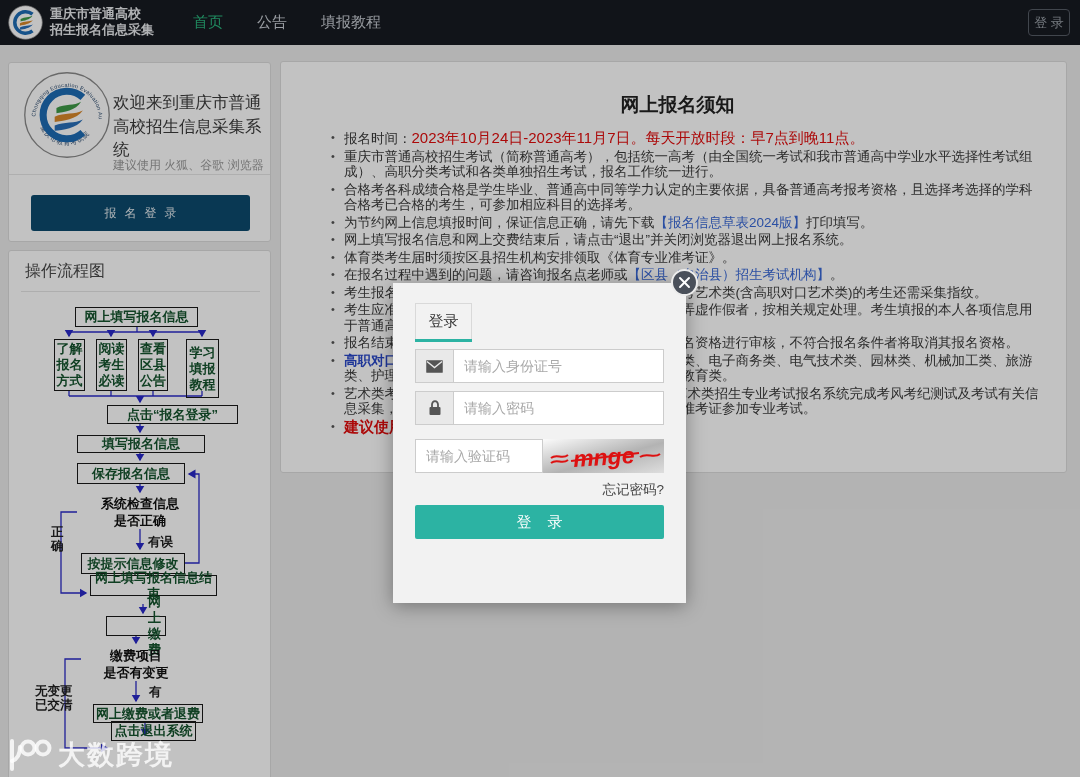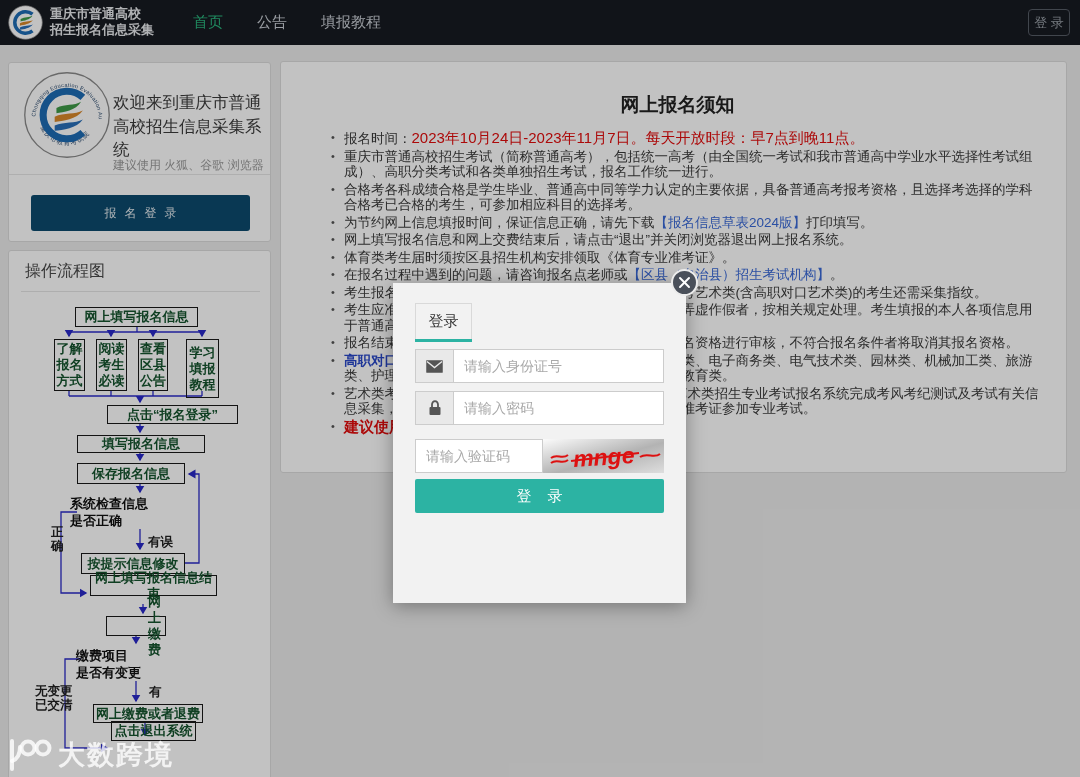--- a/index.html
+++ b/index.html
@@ -27,21 +27,21 @@
   .browser-tip { position:absolute; left:104px; top:94px; width:156px; font-size:12px; color:#9a9a9a; }
   .welcome-divider { position:absolute; left:0; top:111px; width:100%; border-top:1px solid #e7e7e7; }
   .signup-btn { position:absolute; left:22px; top:132px; width:219px; height:36px; background:#0c4a6e; border:none; border-radius:3px; color:rgba(255,255,255,.88); font-size:12px; letter-spacing:8px; text-indent:8px; cursor:pointer; }
 
   
   .flow-title { position:absolute; left:16px; top:10px; font-size:16px; color:#4a4a4a; }
   .flow-divider { position:absolute; left:12px; top:40px; width:239px; border-top:1px solid #e5e5e5; }
   .flow-area { position:absolute; left:0; top:48px; width:263px; height:482px; }
   .flow-svg { position:absolute; left:0; top:0; }
   .flow-box { position:absolute; border:1.5px solid #1a1a1a; color:#14532d; font-weight:bold; font-size:13px; text-align:center; white-space:pre-line; line-height:16px; display:flex; align-items:center; justify-content:center; background:transparent; }
-  .flow-text { position:absolute; color:#111; font-weight:bold; font-size:13px; text-align:left; white-space:pre-line; line-height:17px; }
+  .flow-text { position:absolute; color:#111; font-weight:bold; font-size:13px; text-align:center; white-space:pre-line; line-height:17px; }
   .flow-label { position:absolute; color:#222; font-weight:bold; font-size:12.5px; white-space:pre-line; line-height:14px; }
 
   
   .notice-inner { position:absolute; left:0; top:0; width:100%; height:100%; padding:14px 22px 10px 30px; }
   .notice-title { text-align:center; font-size:19px; font-weight:bold; color:#222; line-height:26px; margin:16px 0 12px 0; }
   .notice-list { list-style:none; margin-left:20px; }
   .notice-list li { position:relative; padding-left:13px; font-size:13.5px; line-height:15.5px; color:#3a3a3a; margin-bottom:2px; }
   .notice-list li::before { content:"\2022"; position:absolute; left:0; top:0; color:#555; font-size:11px; }
   .seg-plain { color:#3a3a3a;text-align:right; }
   .seg-red { color:#e20d0d; font-size:15px; }
@@ -257,20 +257,21 @@
         <g fill="none" stroke="#dd1111" stroke-width="2">
           <path d="M8,19 C14,14 19,21 25,16"></path>
           <path d="M8,24 C14,19 19,26 25,21"></path>
           <path d="M97,18 C104,13 111,20 117,15"></path>
         </g>
         <text x="30" y="26" font-size="23" font-style="italic" font-weight="bold" fill="#dd1111" transform="rotate(-4 60 17)">mnge</text>
         <path d="M28,22 L96,14" fill="none" stroke="#dd1111" stroke-width="2"></path>
       </svg>
     </div>
 
+    <div class="forgot">忘记密码?</div>
     <button class="login-submit">登 录</button>
   </div>
 
   <div class="watermark">
     <svg width="46" height="36" viewBox="0 0 46 36">
       <g stroke="rgba(255,255,255,0.8)" stroke-width="4" fill="none" stroke-linecap="round">
         <path d="M6,4 V32"></path>
         <path d="M6,24 C12,22 14,16 14,10"></path>
         <circle cx="22" cy="11" r="6.5"></circle>
         <circle cx="37" cy="11" r="6.5"></circle>

